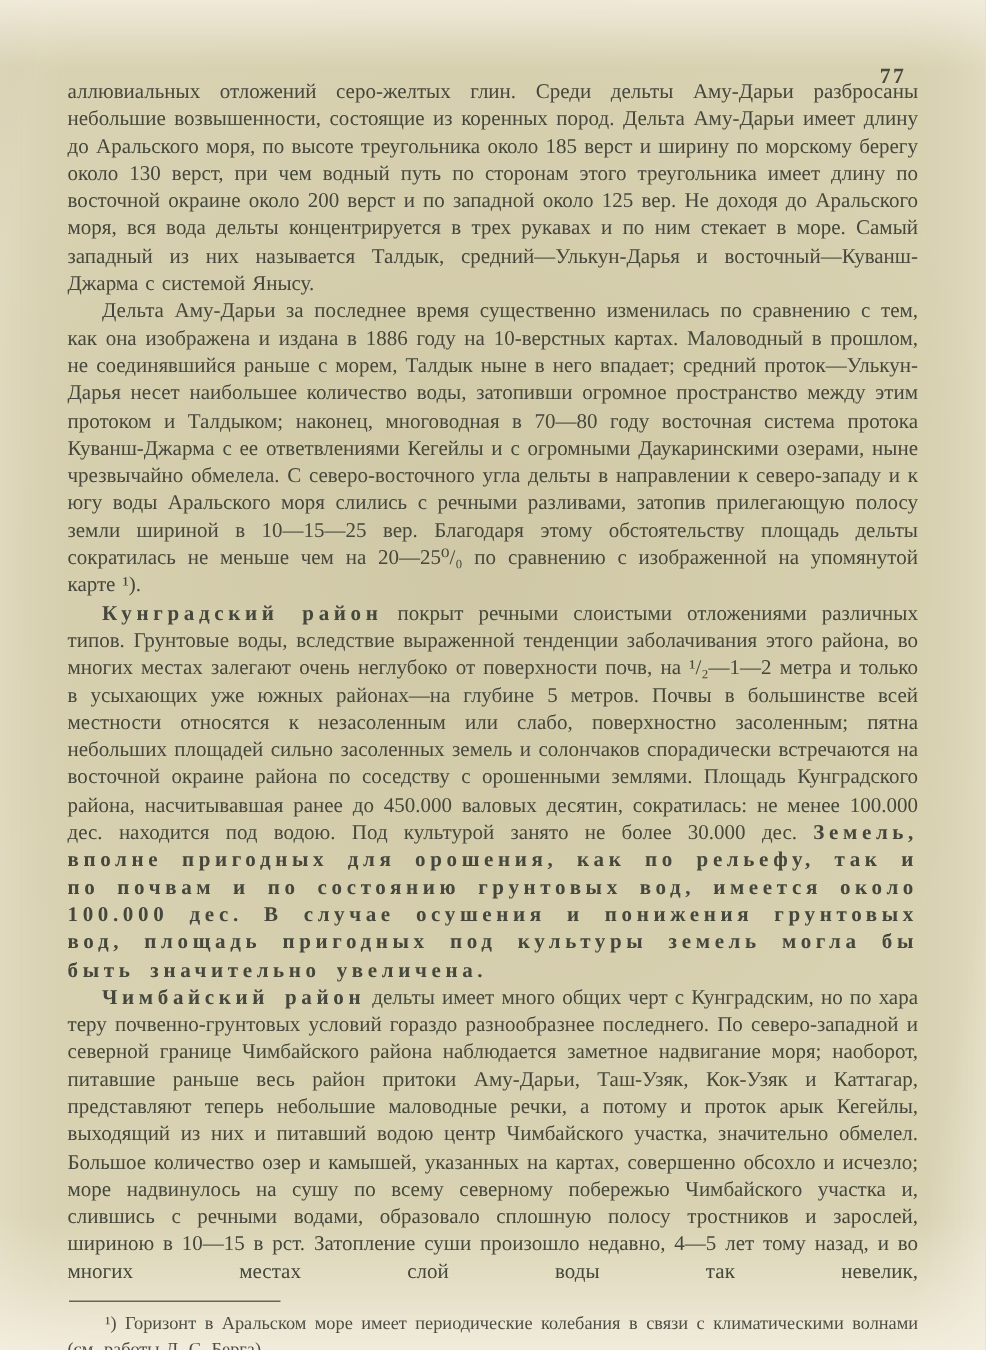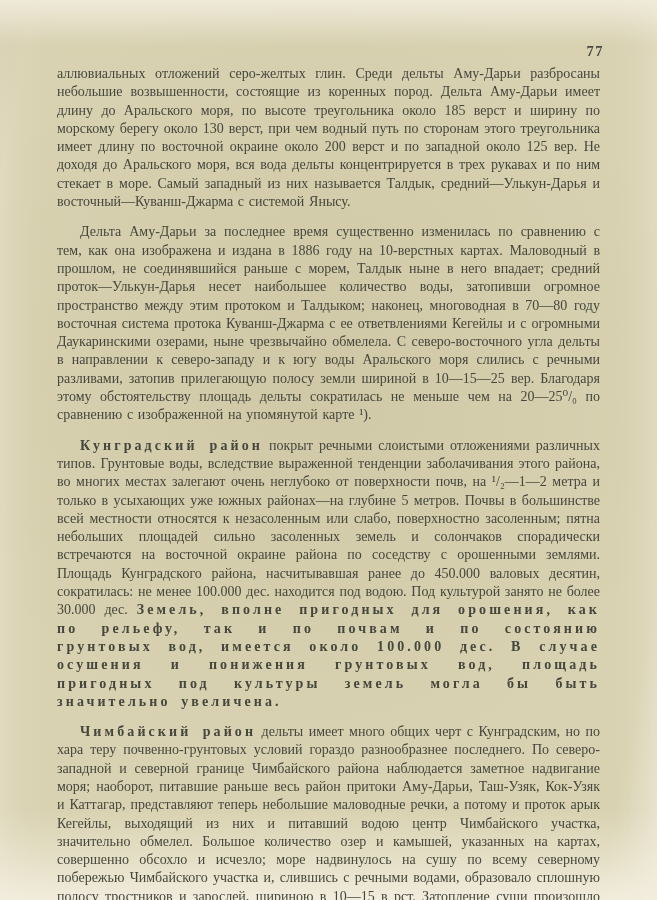--- a/index.html
+++ b/index.html
@@ -33,21 +33,21 @@
     color: #4a4c41;
     margin-top: 12px;
   }
   .text {
     position: absolute;
     left: 45px;
     top: 53px;
     width: 567px;
   }
   .para {
-    margin: 12px;
+    margin: 0;
     text-align: justify;
     font-size: 14px;
     line-height: 18.3px;
     word-spacing: 1.2px;
   }
   .indent { text-indent: 23px; }
   .flush  { text-align-last: justify; }
   .spaced {
     letter-spacing: 3.1px;
     word-spacing: 4px;

